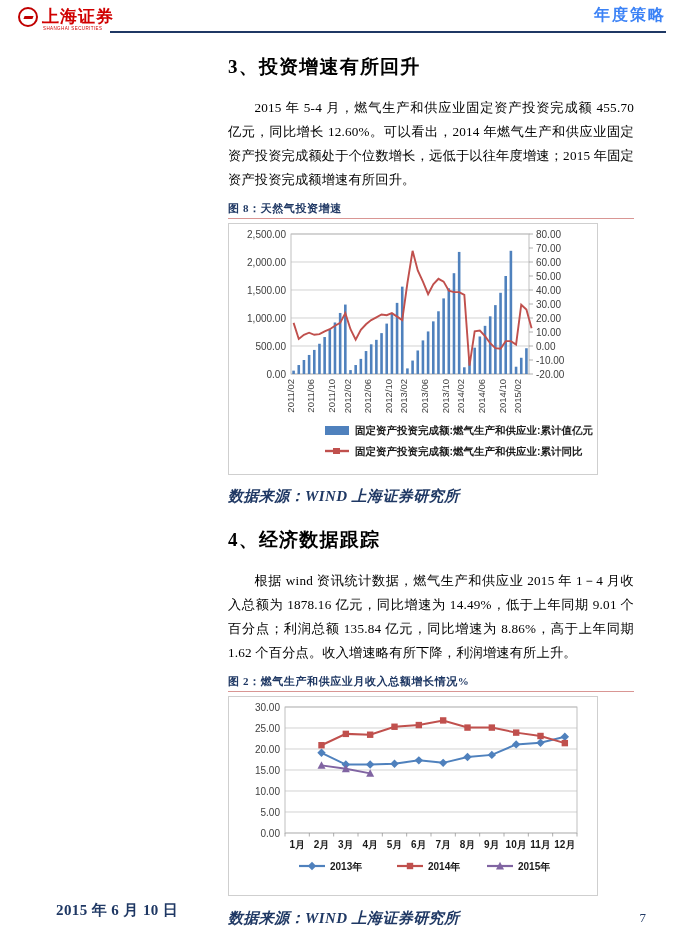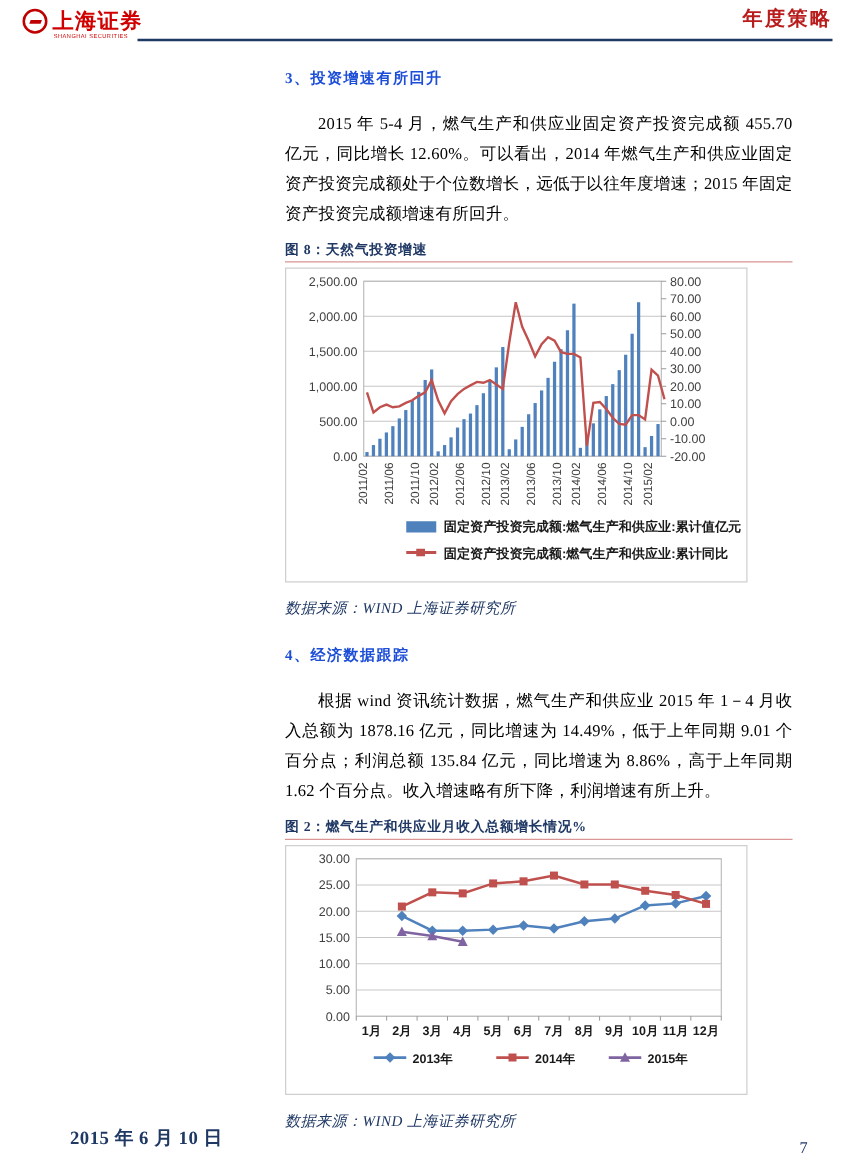--- a/index.html
+++ b/index.html
@@ -63,42 +63,42 @@
     letter-spacing: 0.4px;
     white-space: nowrap;
     transform: scale(1, 1.05);
   }
   .header-title {
     position: absolute;
     right: 24px; top: 5px;
     font-family: "Liberation Serif", serif;
     font-weight: bold;
     font-size: 16px;
-    color: #b91c1c;
+    color: #3b82f6;
     letter-spacing: 2px;
   }
   .header-rule {
     position: absolute;
     left: 110px; top: 31px;
     width: 556px; height: 0;
     border-top: 2px solid #1f3864;
   }
 
   
   .content {
     position: absolute;
     left: 228px; top: 44px;
     width: 406px;
   }
   h2.section-heading {
     margin: 0;
     font-family: "Liberation Serif", serif;
-    font-size: 12px;
-    font-weight: bold;
-    color: #1d4ed8;
+    font-size: 19px;
+    font-weight: bold;
+    color: #000000;
     letter-spacing: 1.2px;
   }
   p.para {
     margin: 0;
     font-family: "Liberation Serif", serif;
     font-size: 13.2px;
     line-height: 24px;
     text-align: justify;
     text-indent: 2em;
     letter-spacing: 0.2px;
@@ -116,22 +116,22 @@
   }
   .fig-frame {
     border: 1px solid #cfcfcf;
     background: #ffffff;
     box-sizing: border-box;
     position: relative;
   }
   .fig-source {
     font-family: "Liberation Serif", serif;
     font-style: italic;
-    font-weight: normal;
-    font-size: 12px;
+    font-weight: bold;
+    font-size: 15px;
     color: #1f3864;
     letter-spacing: 0.4px;
   }
 
   
   .chart-svg { display: block; }
   .axis-label {
     font-family: "Liberation Sans", sans-serif;
     font-size: 10px;
     fill: #404040;

